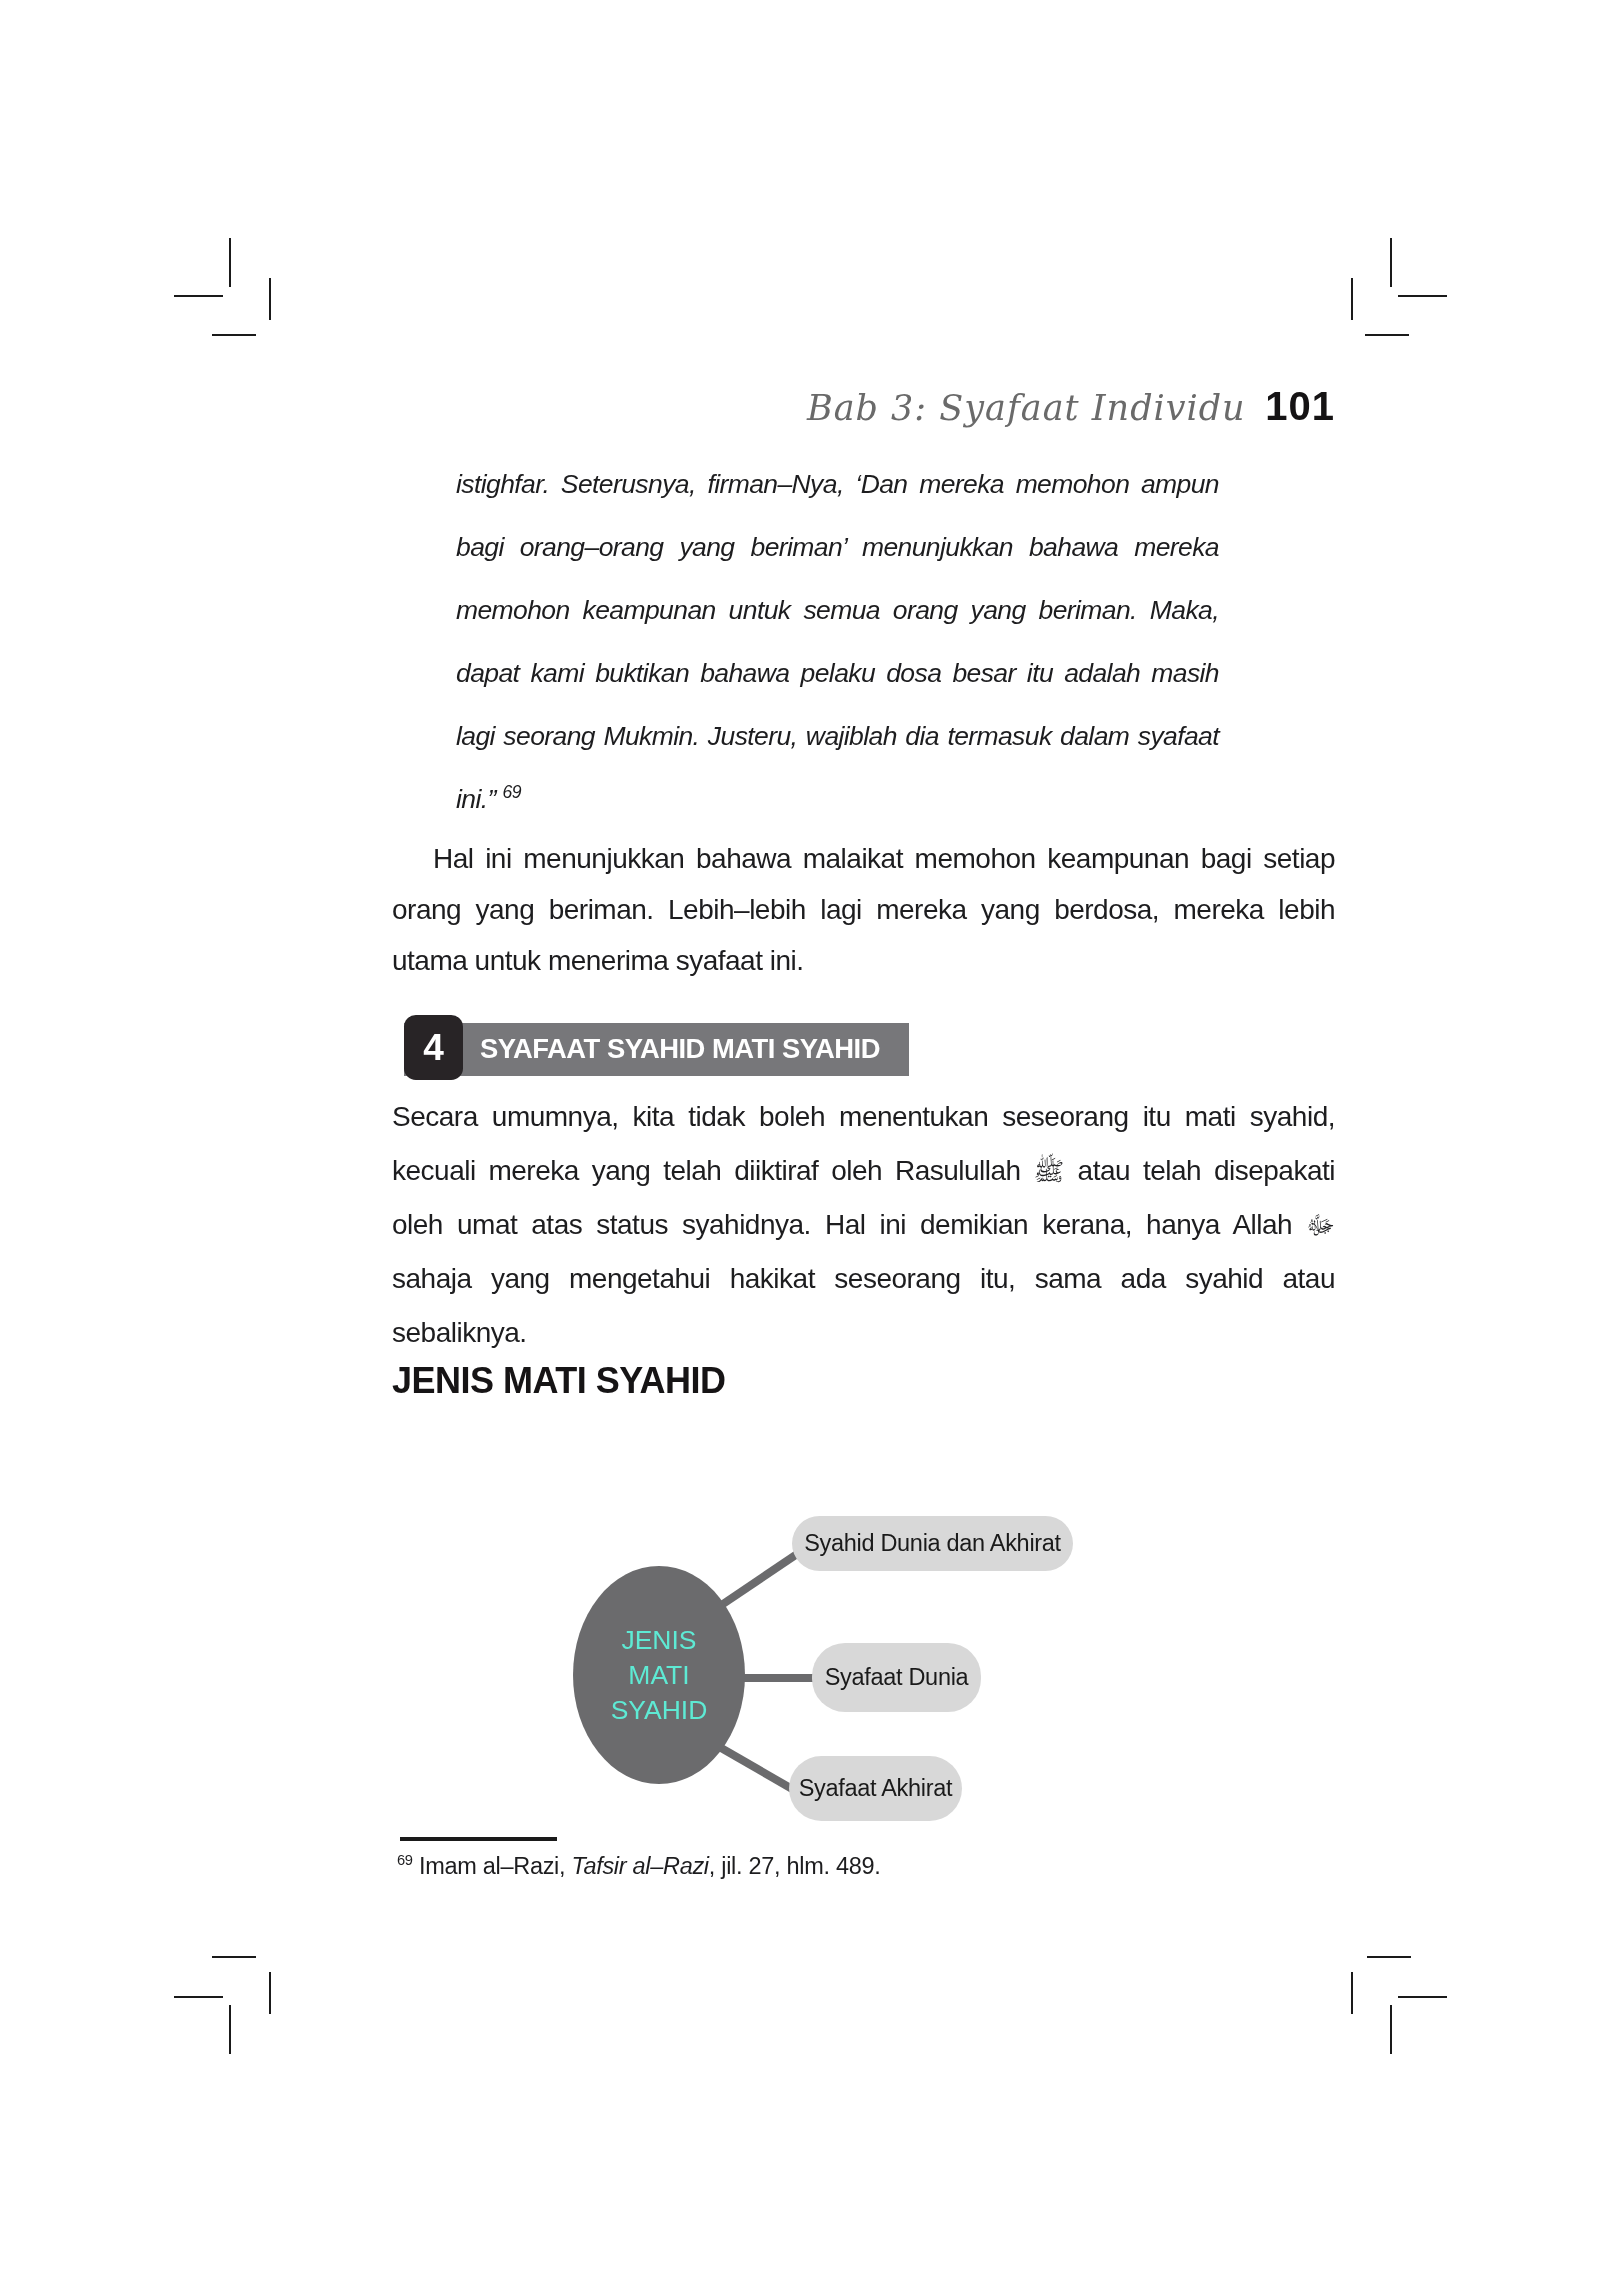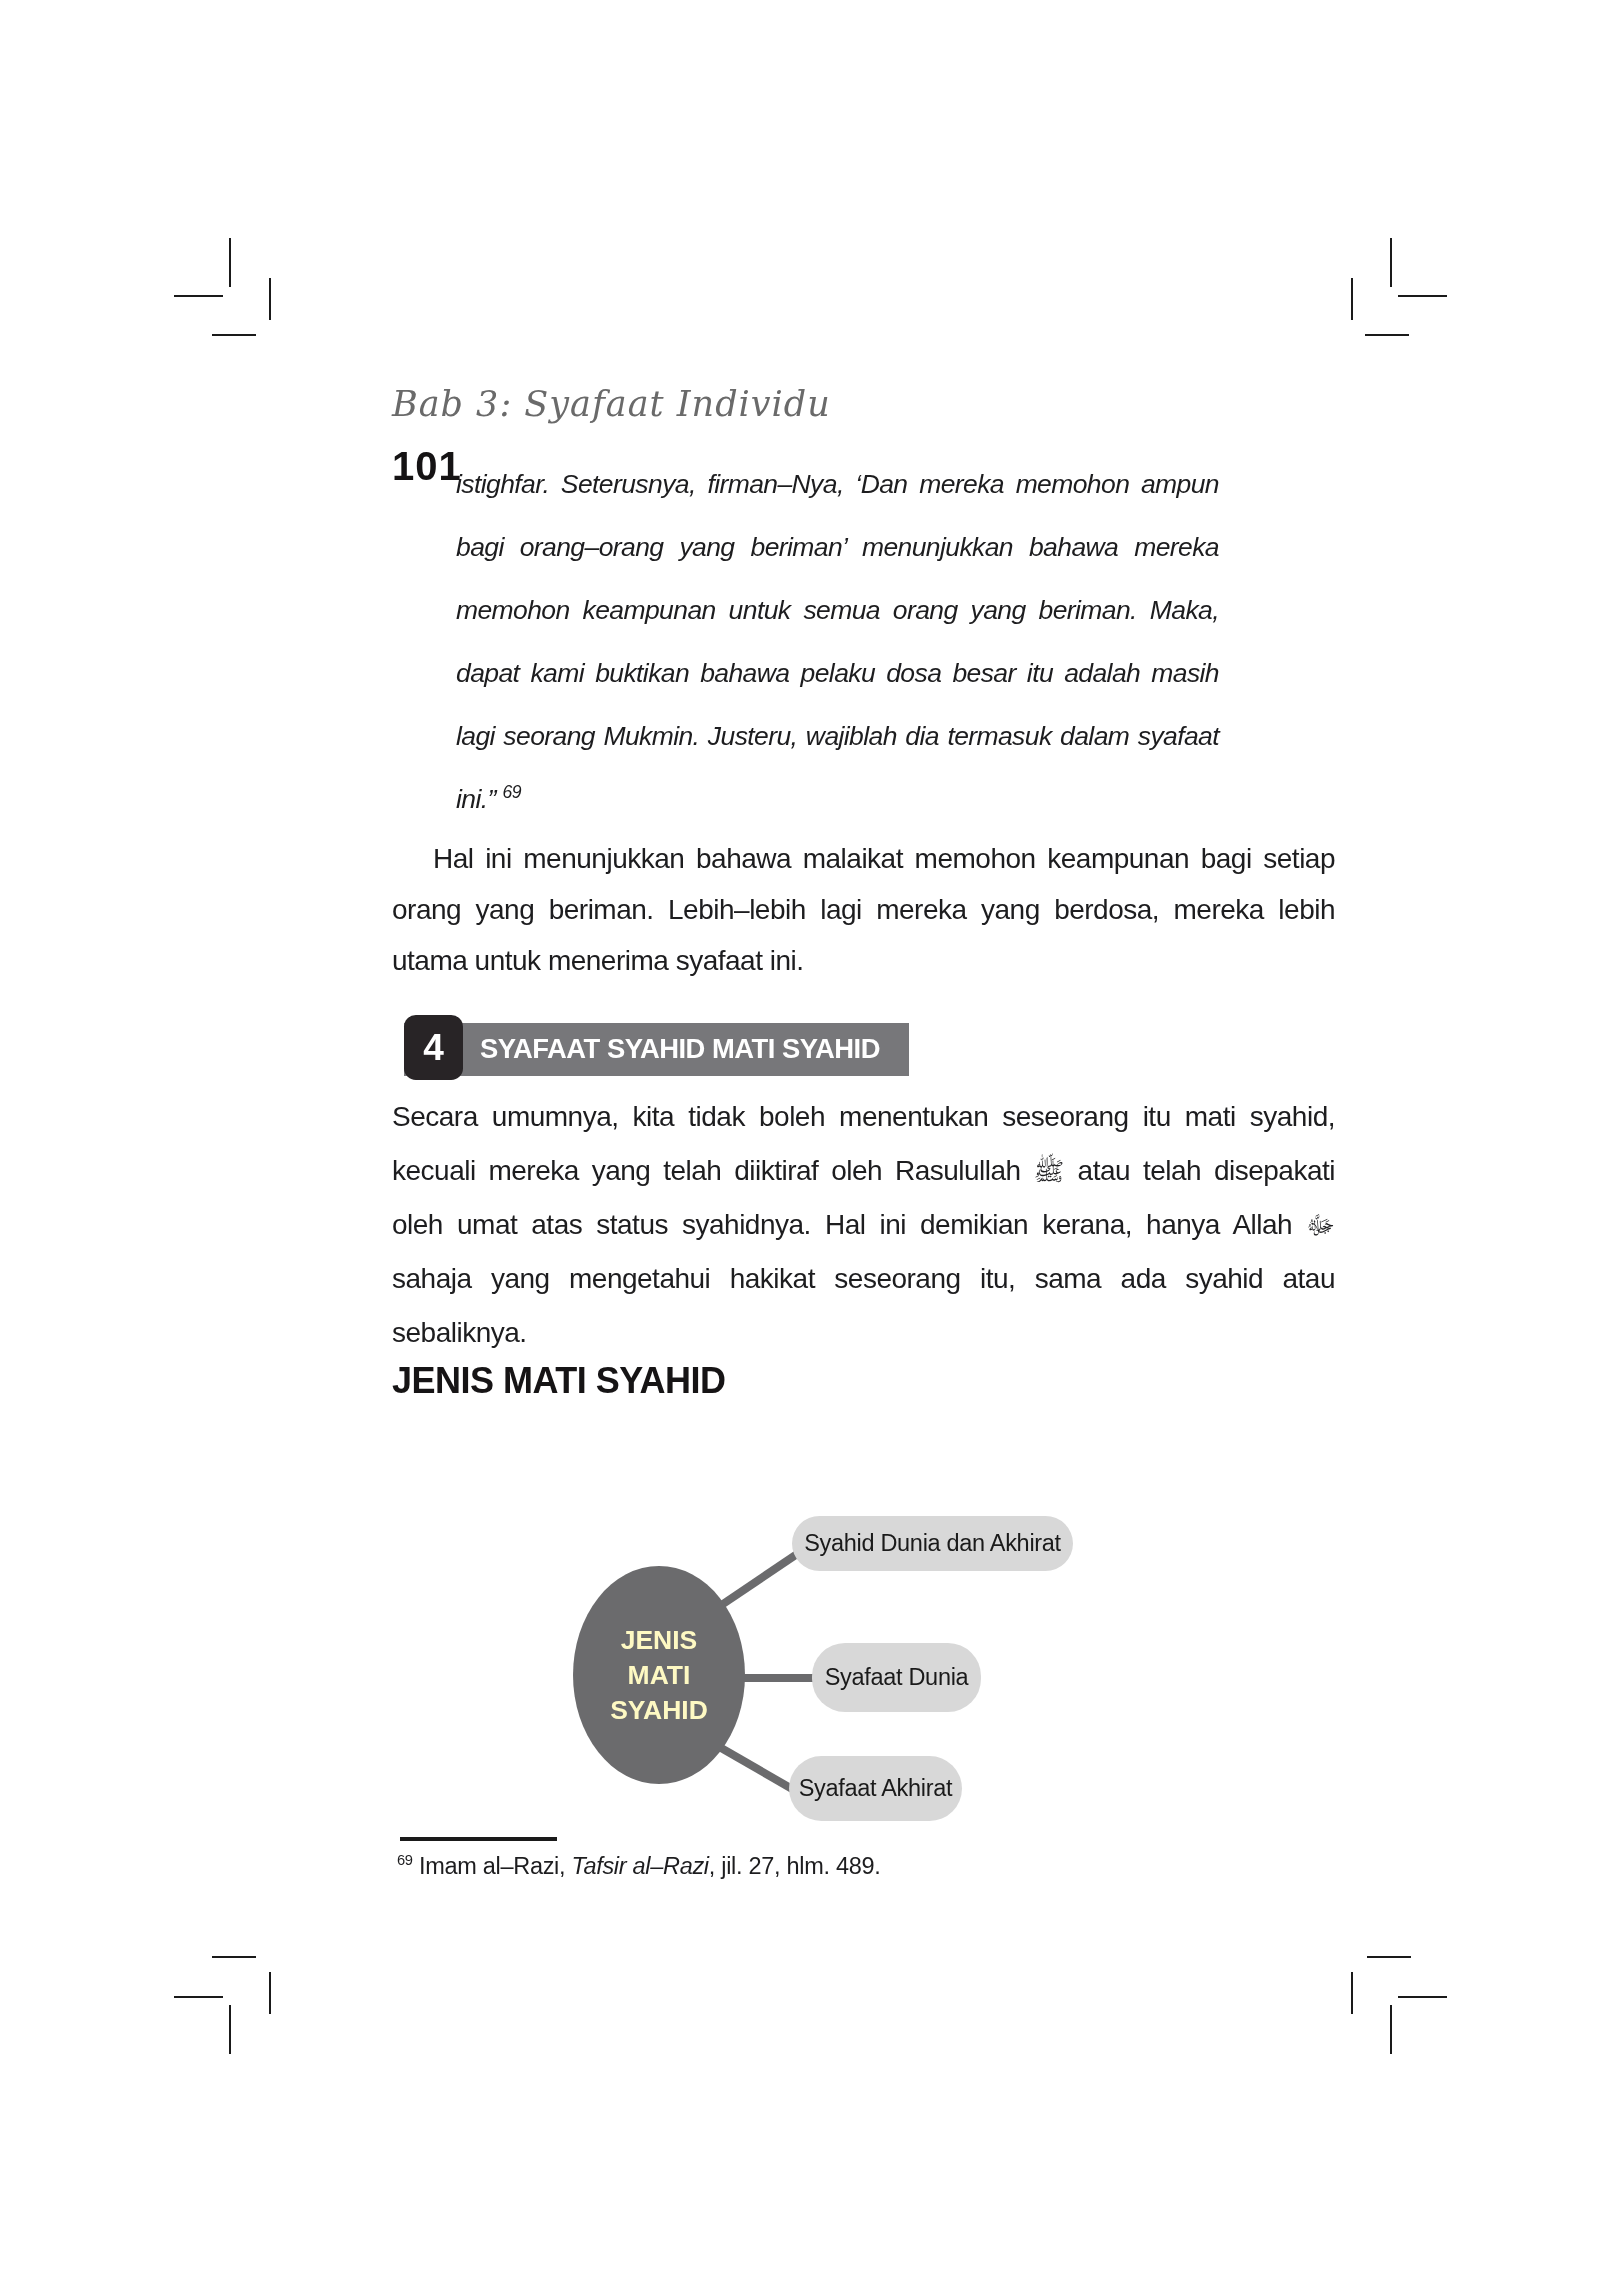--- a/index.html
+++ b/index.html
@@ -18,21 +18,21 @@
     overflow:hidden;
     font-family:"Liberation Sans",sans-serif;
     color:var(--text_black);
   }
   
   .cm{position:absolute;background:#1a1a1a;}
 
   
   .running-header{
     position:absolute;top:384px;left:392px;width:943px;
-    display:flex;justify-content:flex-end;align-items:baseline;gap:19.6px;flex-direction:column;
+    display:flex;justify-content:flex-end;align-items:baseline;gap:19.6px;
   }
   .chapter-script{
     font-family:"DejaVu Serif",serif;
     font-style:italic;
     font-size:35px;
     color:var(--header_gray);
     letter-spacing:1px;
   }
   .page-number{
     font-size:40px;font-weight:700;color:#151314;letter-spacing:1px;
@@ -83,21 +83,21 @@
     position:absolute;left:392px;top:1360px;
     font-size:36px;font-weight:700;letter-spacing:-0.5px;color:#161415;
   }
 
   
   .diagram{position:absolute;left:0;top:0;width:1621px;height:2293px;pointer-events:none;}
   .diagram-ellipse{
     position:absolute;left:573px;top:1566px;width:172px;height:218px;
     background:var(--circle_gray);border-radius:50%;
     display:flex;flex-direction:column;align-items:center;justify-content:center;
-    color:#fef9c3;font-weight:700;font-size:26.5px;line-height:35px;text-align:center;
+    color:#5eead4;font-weight:400;font-size:26.5px;line-height:35px;text-align:center;
   }
   .connector{position:absolute;height:7.8px;background:var(--circle_gray);transform-origin:0 50%;}
   .connector-1{left:717px;top:1604px;width:116px;transform:rotate(-34deg);}
   .connector-2{left:735px;top:1674px;width:93px;}
   .connector-3{left:716px;top:1741px;width:108px;transform:rotate(30deg);}
   .pill{
     position:absolute;background:var(--pill_gray);border-radius:33px;
     display:flex;align-items:center;justify-content:center;
     font-size:23.5px;letter-spacing:-0.3px;color:#1a1a1a;
   }

